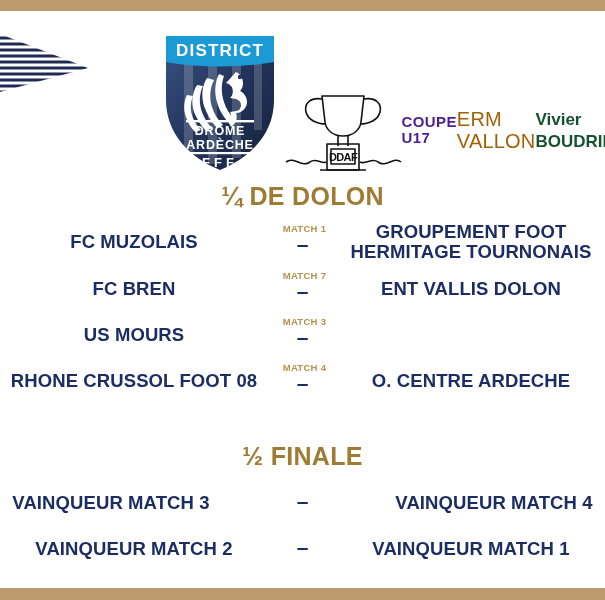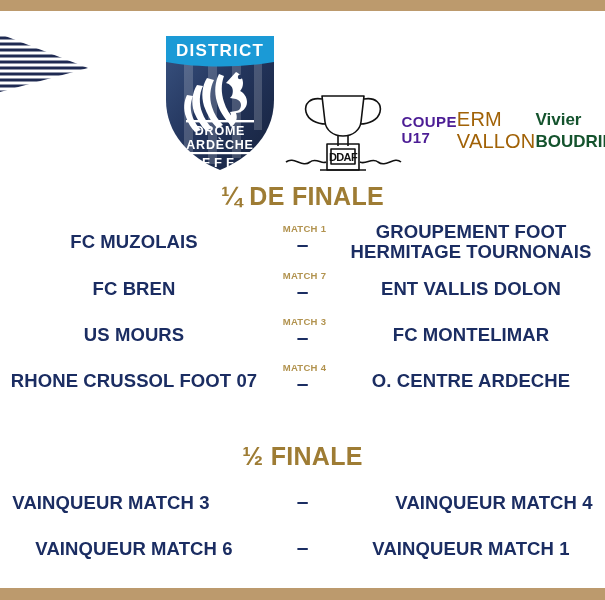--- a/index.html
+++ b/index.html
@@ -274,21 +274,21 @@
         <text x="59" y="75" text-anchor="middle" font-family="'Liberation Sans',sans-serif" font-size="11" font-weight="bold" fill="#111111" letter-spacing="-0.6">DDAF</text>
       </svg>
     </div>
     <div class="cup-title">COUPE U17</div>
     <div class="cup-sub">ERM VALLON</div>
     <div class="cup-name"><span class="light">Vivier </span><span class="heavy">BOUDRIER</span></div>
   </div>
 
 </div>
 
-<div class="section-title" id="quarter-title">¼ DE FINALE</div>
+<div class="section-title" id="quarter-title">¼ DE DOLON</div>
 
 <div class="rounds" id="quarter-rounds">
     <div class="match-row" style="height: 48px;">
       <div class="team home">FC MUZOLAIS</div>
       <div class="vs">
         <div class="match-label">MATCH 1</div>
         <div class="dash">–</div>
       </div>
       <div class="team away">GROUPEMENT FOOT HERMITAGE TOURNONAIS</div>
     </div>
@@ -299,42 +299,41 @@
         <div class="dash">–</div>
       </div>
       <div class="team away">ENT VALLIS DOLON</div>
     </div>
     <div class="match-row" style="height: 46px;">
       <div class="team home">US MOURS</div>
       <div class="vs">
         <div class="match-label">MATCH 3</div>
         <div class="dash">–</div>
       </div>
-      <div class="team away">FC MONTELIMAR</div>
     </div>
     <div class="match-row" style="height: 46px;">
-      <div class="team home">RHONE CRUSSOL FOOT 07</div>
+      <div class="team home">RHONE CRUSSOL FOOT 08</div>
       <div class="vs">
         <div class="match-label">MATCH 4</div>
         <div class="dash">–</div>
       </div>
       <div class="team away">O. CENTRE ARDECHE</div>
     </div>
   </div>
 
 <div class="section-title" id="semi-title">½ FINALE</div>
 
 <div class="rounds" id="semi-rounds">
     <div class="match-row" style="height: 46px; gap: 46px;">
       <div class="team home">VAINQUEUR MATCH 3</div>
       <div class="vs">
         <div class="dash">–</div>
       </div>
       <div class="team away">VAINQUEUR MATCH 4</div>
     </div>
     <div class="match-row" style="height: 46px;">
-      <div class="team home">VAINQUEUR MATCH 6</div>
+      <div class="team home">VAINQUEUR MATCH 2</div>
       <div class="vs">
         <div class="dash">–</div>
       </div>
       <div class="team away">VAINQUEUR MATCH 1</div>
     </div>
   </div>
 
 </body></html>

